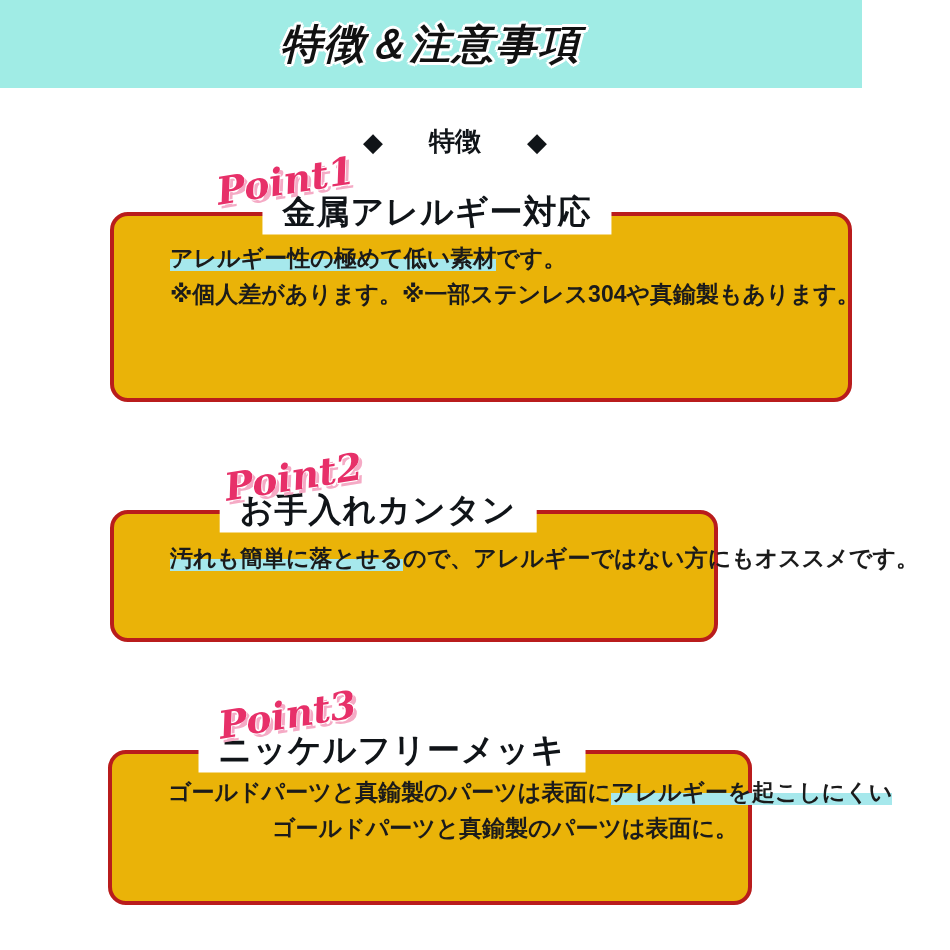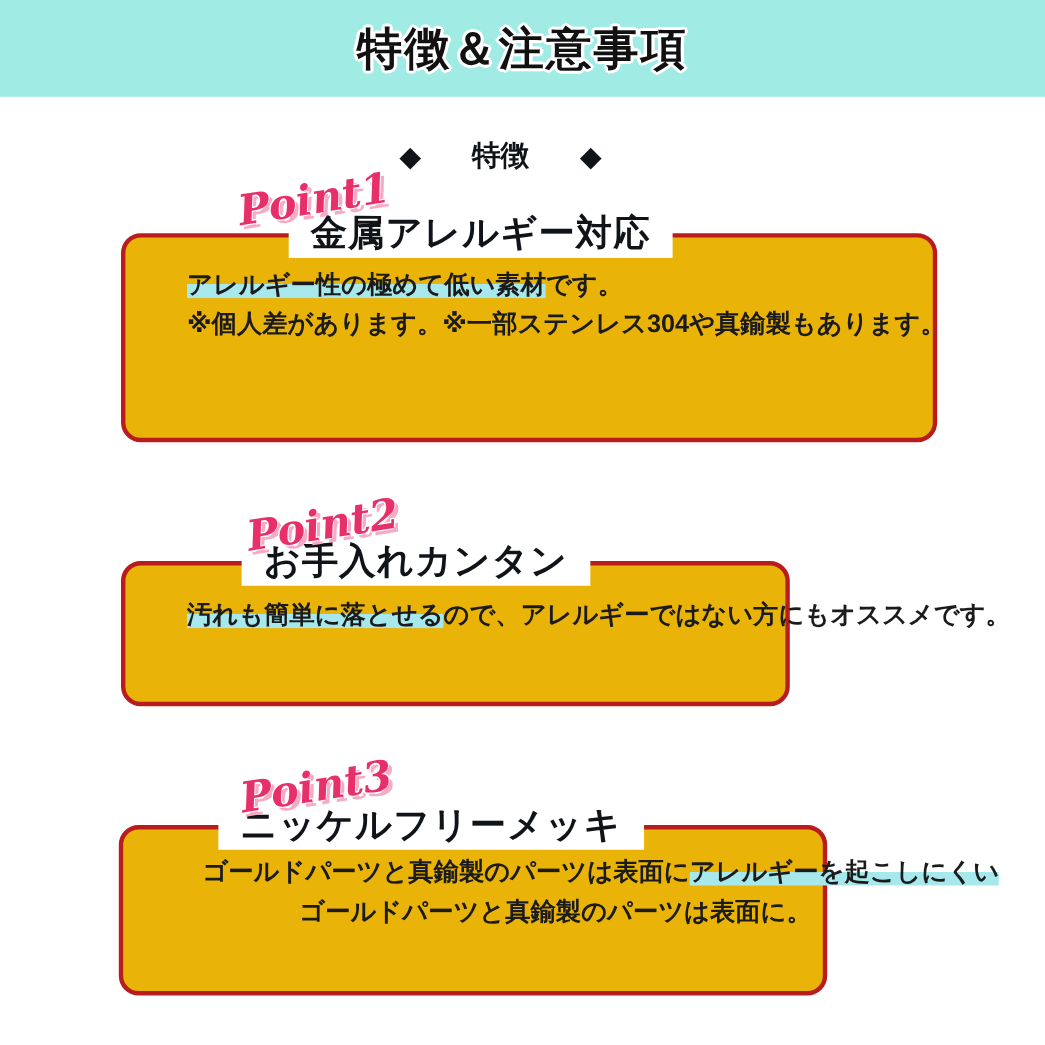--- a/index.html
+++ b/index.html
@@ -5,22 +5,22 @@
   html,body{margin:0;padding:0;}
   body{
     width:950px;height:950px;background:#ffffff;
     font-family:"Liberation Sans","DejaVu Sans",sans-serif;
     color:#1b1b1b;overflow:hidden;
   }
   .page{position:relative;width:950px;height:950px;}
 
   
   .banner{
-    position:absolute;left:0;top:0;width:950px;height:88px;
-    background:#a0ece5;display:flex;align-items:center;justify-content:center;
+    position:absolute;left:0;top:0;width:862px;height:88px;
+    background:#a0ece5;display:flex;align-items:center;justify-content:center;font-style:italic;
   }
   .banner h1{
     margin:0;font-size:41px;font-weight:800;letter-spacing:2px;color:#111;
     text-shadow:-2px -2px 0 #fff,2px -2px 0 #fff,-2px 2px 0 #fff,2px 2px 0 #fff,
                  0 -3px 0 #fff,0 3px 0 #fff,-3px 0 0 #fff,3px 0 0 #fff;
   }
 
   
   .features-heading{
     position:absolute;left:0;top:124px;width:950px;
@@ -53,21 +53,21 @@
     text-shadow:-1px -1px 0 #fff,1px -1px 0 #fff,-1px 1px 0 #fff,
                  3px 4px 0 #f5aac5;
   }
   .badge-1{left:216px;top:162px;}
   .badge-2{left:224px;top:458px;}
   .badge-3{left:218px;top:696px;}
 
   .point-body{padding:0 10px 0 16px;}
   .box-1 .point-body{padding-top:24px;}
   .box-2 .point-body{padding-top:26px;}
-  .box-3 .point-body{padding-top:20px;margin-left:16px;}
+  .box-3 .point-body{padding-top:20px;}
 
   .point-body p.line{
     margin:0;font-size:23px;font-weight:700;line-height:36px;
     white-space:nowrap;color:#1b1b1b;letter-spacing:0;
   }
   .point-body span.hl{
     background-image:linear-gradient(to bottom,transparent 52%,#a6e8ec 52%,#a6e8ec 100%);
   }
 </style>
 </head>

